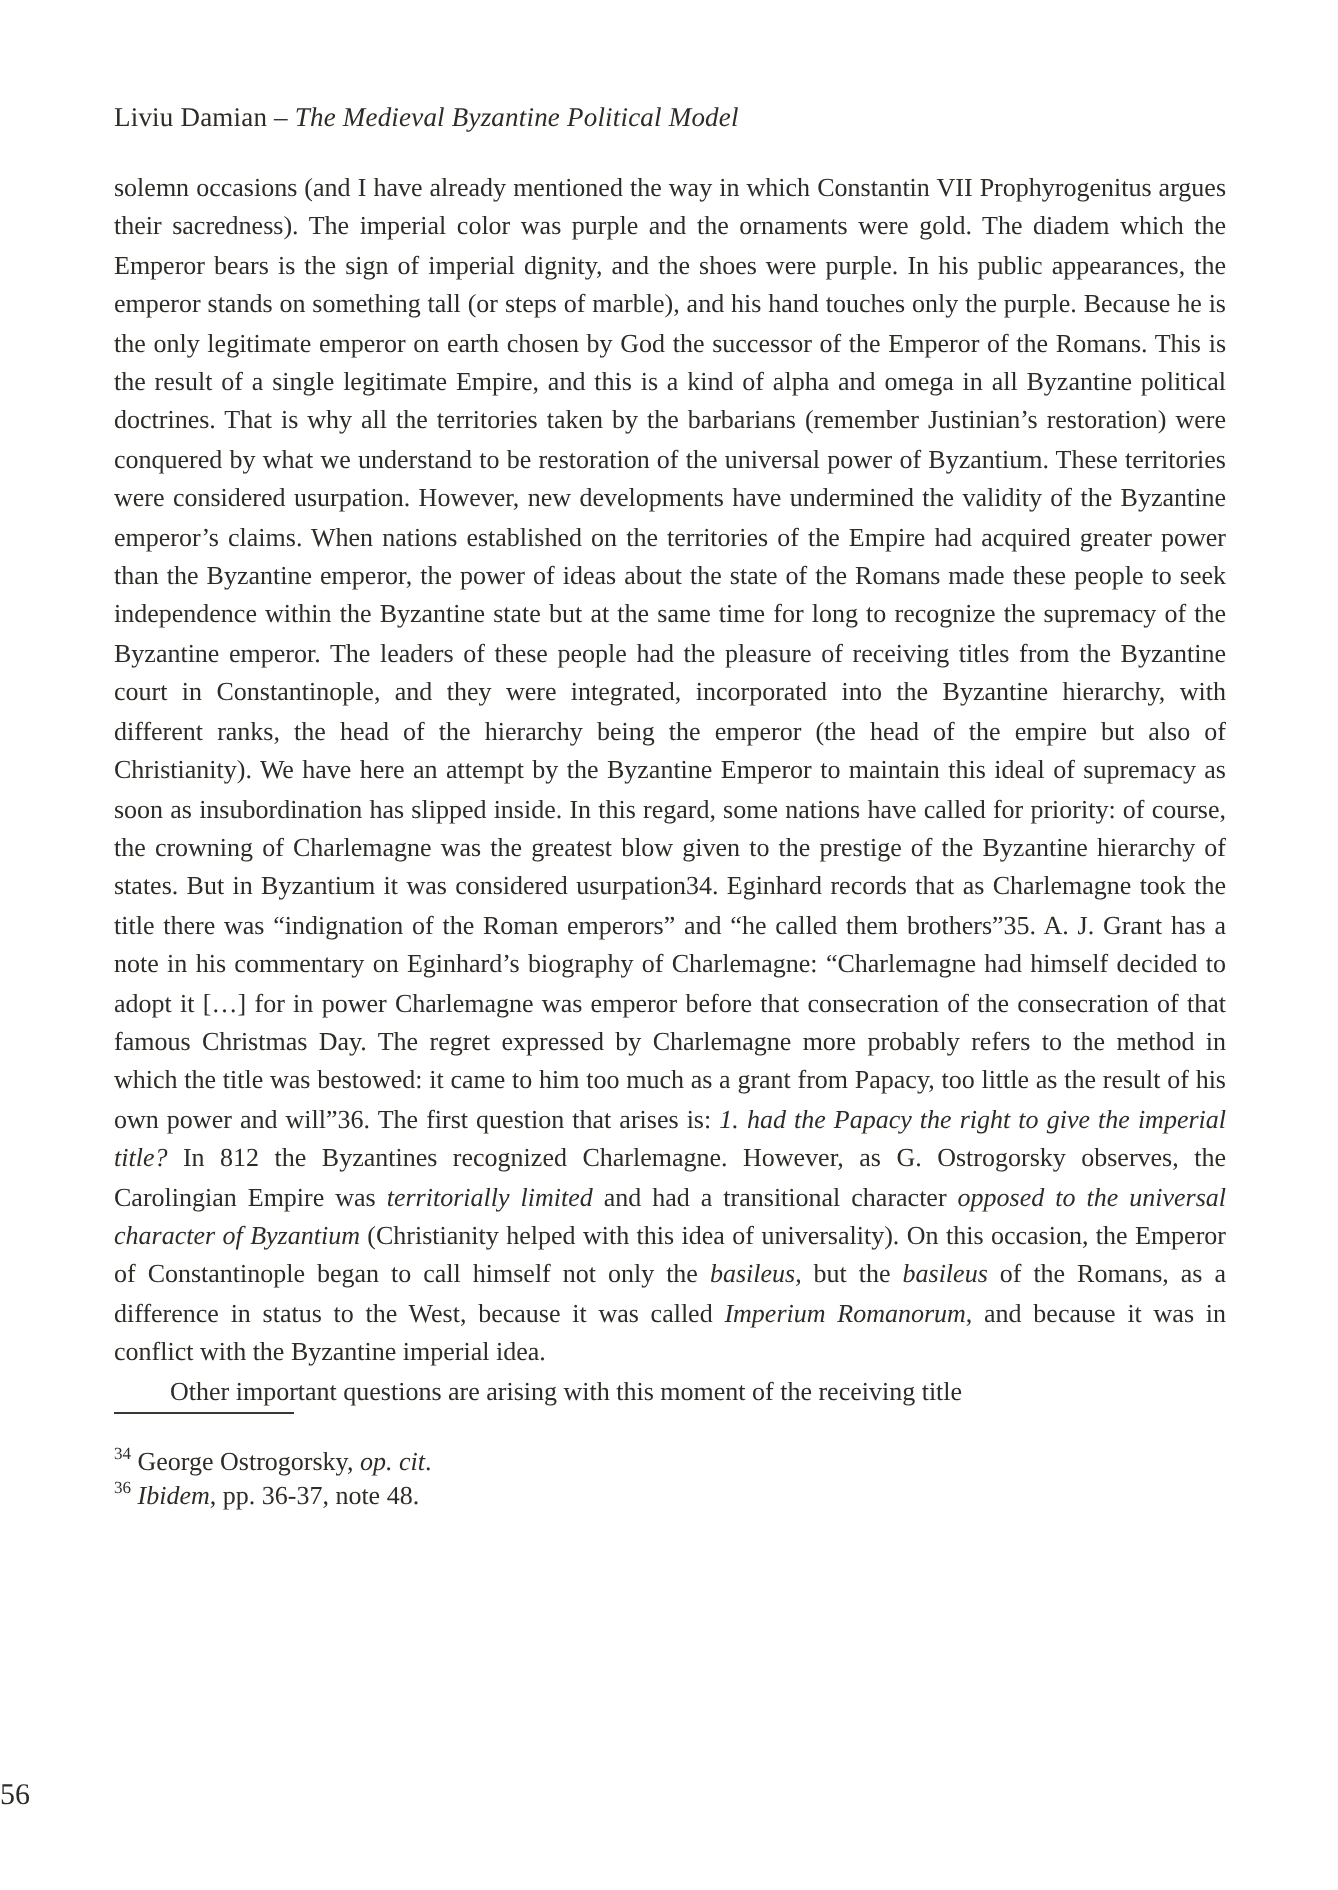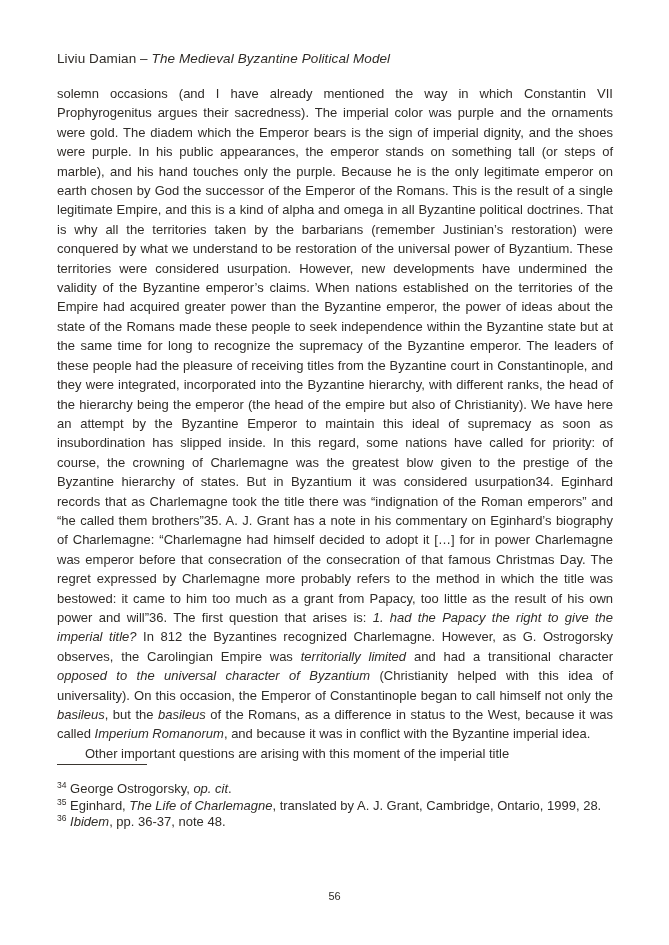--- a/index.html
+++ b/index.html
@@ -1,21 +1,21 @@
 <!DOCTYPE html>
 <html><head>
 <meta charset="utf-8">
 <style>
   html, body { margin: 0; padding: 0; background: #ffffff; }
   .page {
     position: relative;
     width: 669px;
     height: 945px;
     background: #ffffff;
-    font-family: Liberation Sans, sans-serif;
+    font-family: Liberation Serif, serif;
     color: #2f2c28;
     overflow: hidden;
   }
   .header {
     position: absolute;
     left: 57px;
     top: 51px;
     width: 556px;
     font-size: 13.5px;
     letter-spacing: 0.1px;
@@ -50,39 +50,38 @@
   .fn sup {
     font-size: 8.5px;
     line-height: 0;
     vertical-align: super;
   }
   .pageno {
     position: absolute;
     left: 0;
     top: 890px;
     width: 669px;
-    text-align: center;
-    font-size: 11px;
+    text-align: left;
+    font-size: 15px;
   }
 </style>
 </head>
 <body>
 
 <div class="page">
 
   <div class="header"><span>Liviu Damian – </span><span class="it">The Medieval Byzantine Political Model</span></div>
 
   <div class="content">
     <p class="para"><span>solemn occasions (and I have already mentioned the way in which Constantin VII Prophyrogenitus argues their sacredness). The imperial color was purple and the ornaments were gold. The diadem which the Emperor bears is the sign of imperial dignity, and the shoes were purple. In his public appearances, the emperor stands on something tall (or steps of marble), and his hand touches only the purple. Because he is the only legitimate emperor on earth chosen by God the successor of the Emperor of the Romans. This is the result of a single legitimate Empire, and this is a kind of alpha and omega in all Byzantine political doctrines. That is why all the territories taken by the barbarians (remember Justinian’s restoration) were conquered by what we understand to be restoration of the universal power of Byzantium. These territories were considered usurpation. However, new developments have undermined the validity of the Byzantine emperor’s claims. When nations established on the territories of the Empire had acquired greater power than the Byzantine emperor, the power of ideas about the state of the Romans made these people to seek independence within the Byzantine state but at the same time for long to recognize the supremacy of the Byzantine emperor. The leaders of these people had the pleasure of receiving titles from the Byzantine court in Constantinople, and they were integrated, incorporated into the Byzantine hierarchy, with different ranks, the head of the hierarchy being the emperor (the head of the empire but also of Christianity). We have here an attempt by the Byzantine Emperor to maintain this ideal of supremacy as soon as insubordination has slipped inside. In this regard, some nations have called for priority: of course, the crowning of Charlemagne was the greatest blow given to the prestige of the Byzantine hierarchy of states. But in Byzantium it was considered usurpation34. Eginhard records that as Charlemagne took the title there was “indignation of the Roman emperors” and “he called them brothers”35. A. J. Grant has a note in his commentary on Eginhard’s biography of Charlemagne: “Charlemagne had himself decided to adopt it […] for in power Charlemagne was emperor before that consecration of the consecration of that famous Christmas Day. The regret expressed by Charlemagne more probably refers to the method in which the title was bestowed: it came to him too much as a grant from Papacy, too little as the result of his own power and will”36. The first question that arises is: </span><span class="it">1. had the Papacy the right to give the imperial title?</span><span> In 812 the Byzantines recognized Charlemagne. However, as G. Ostrogorsky observes, the Carolingian Empire was </span><span class="it">territorially limited</span><span> and had a transitional character </span><span class="it">opposed to the universal character of Byzantium</span><span> (Christianity helped with this idea of universality). On this occasion, the Emperor of Constantinople began to call himself not only the </span><span class="it">basileus</span><span>, but the </span><span class="it">basileus</span><span> of the Romans, as a difference in status to the West, because it was called </span><span class="it">Imperium Romanorum</span><span>, and because it was in conflict with the Byzantine imperial idea.</span></p>
-    <p class="para indent"><span>Other important questions are arising with this moment of the imperial title</span></p>
+    <p class="para indent"><span>Other important questions are arising with this moment of the receiving title</span></p>
 
     <div class="fn-rule"></div>
 
     <div class="footnotes">
       <p class="fn"><sup>34</sup><span><span> George Ostrogorsky, </span><span class="it">op. cit</span><span>.</span></span></p>
-      <p class="fn"><sup>35</sup><span><span> Eginhard, </span><span class="it">The Life of Charlemagne</span><span>, translated by A. J. Grant, Cambridge, Ontario, 1999, 28.</span></span></p>
       <p class="fn"><sup>36</sup><span><span> </span><span class="it">Ibidem</span><span>, pp. 36-37, note 48.</span></span></p>
     </div>
   </div>
 
   <div class="pageno">56</div>
 
 </div>
 
 </body></html>

